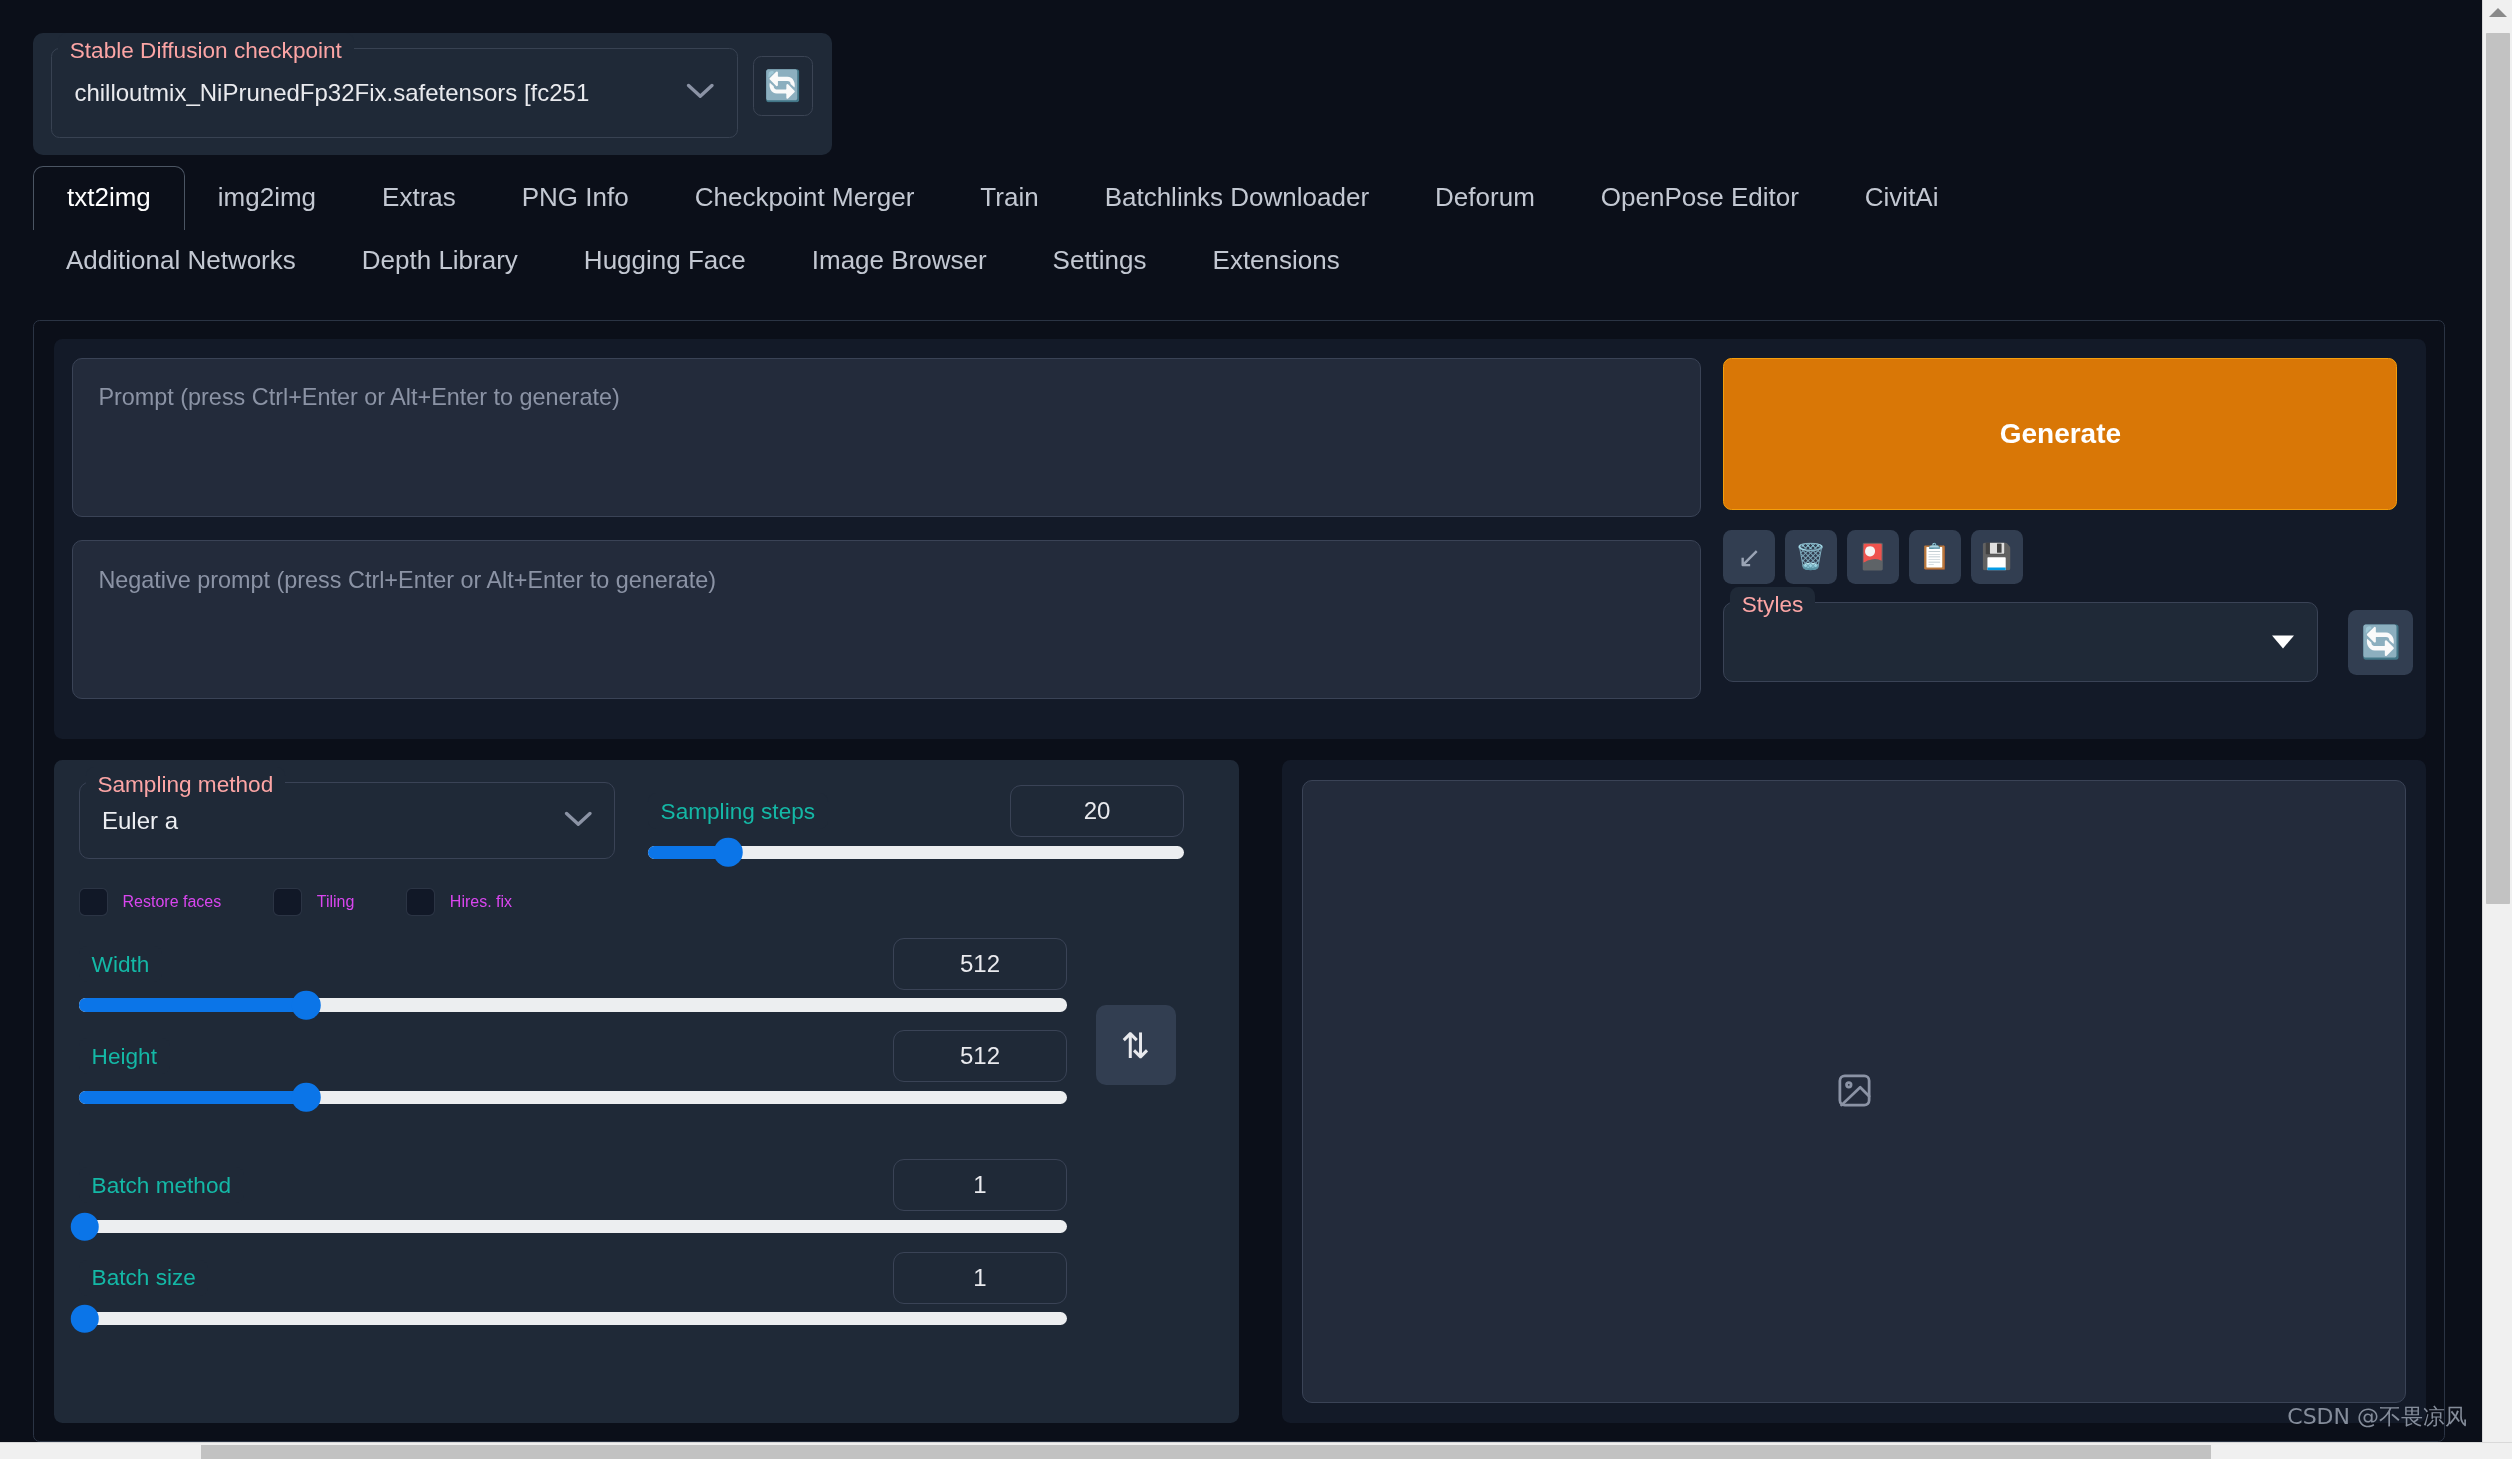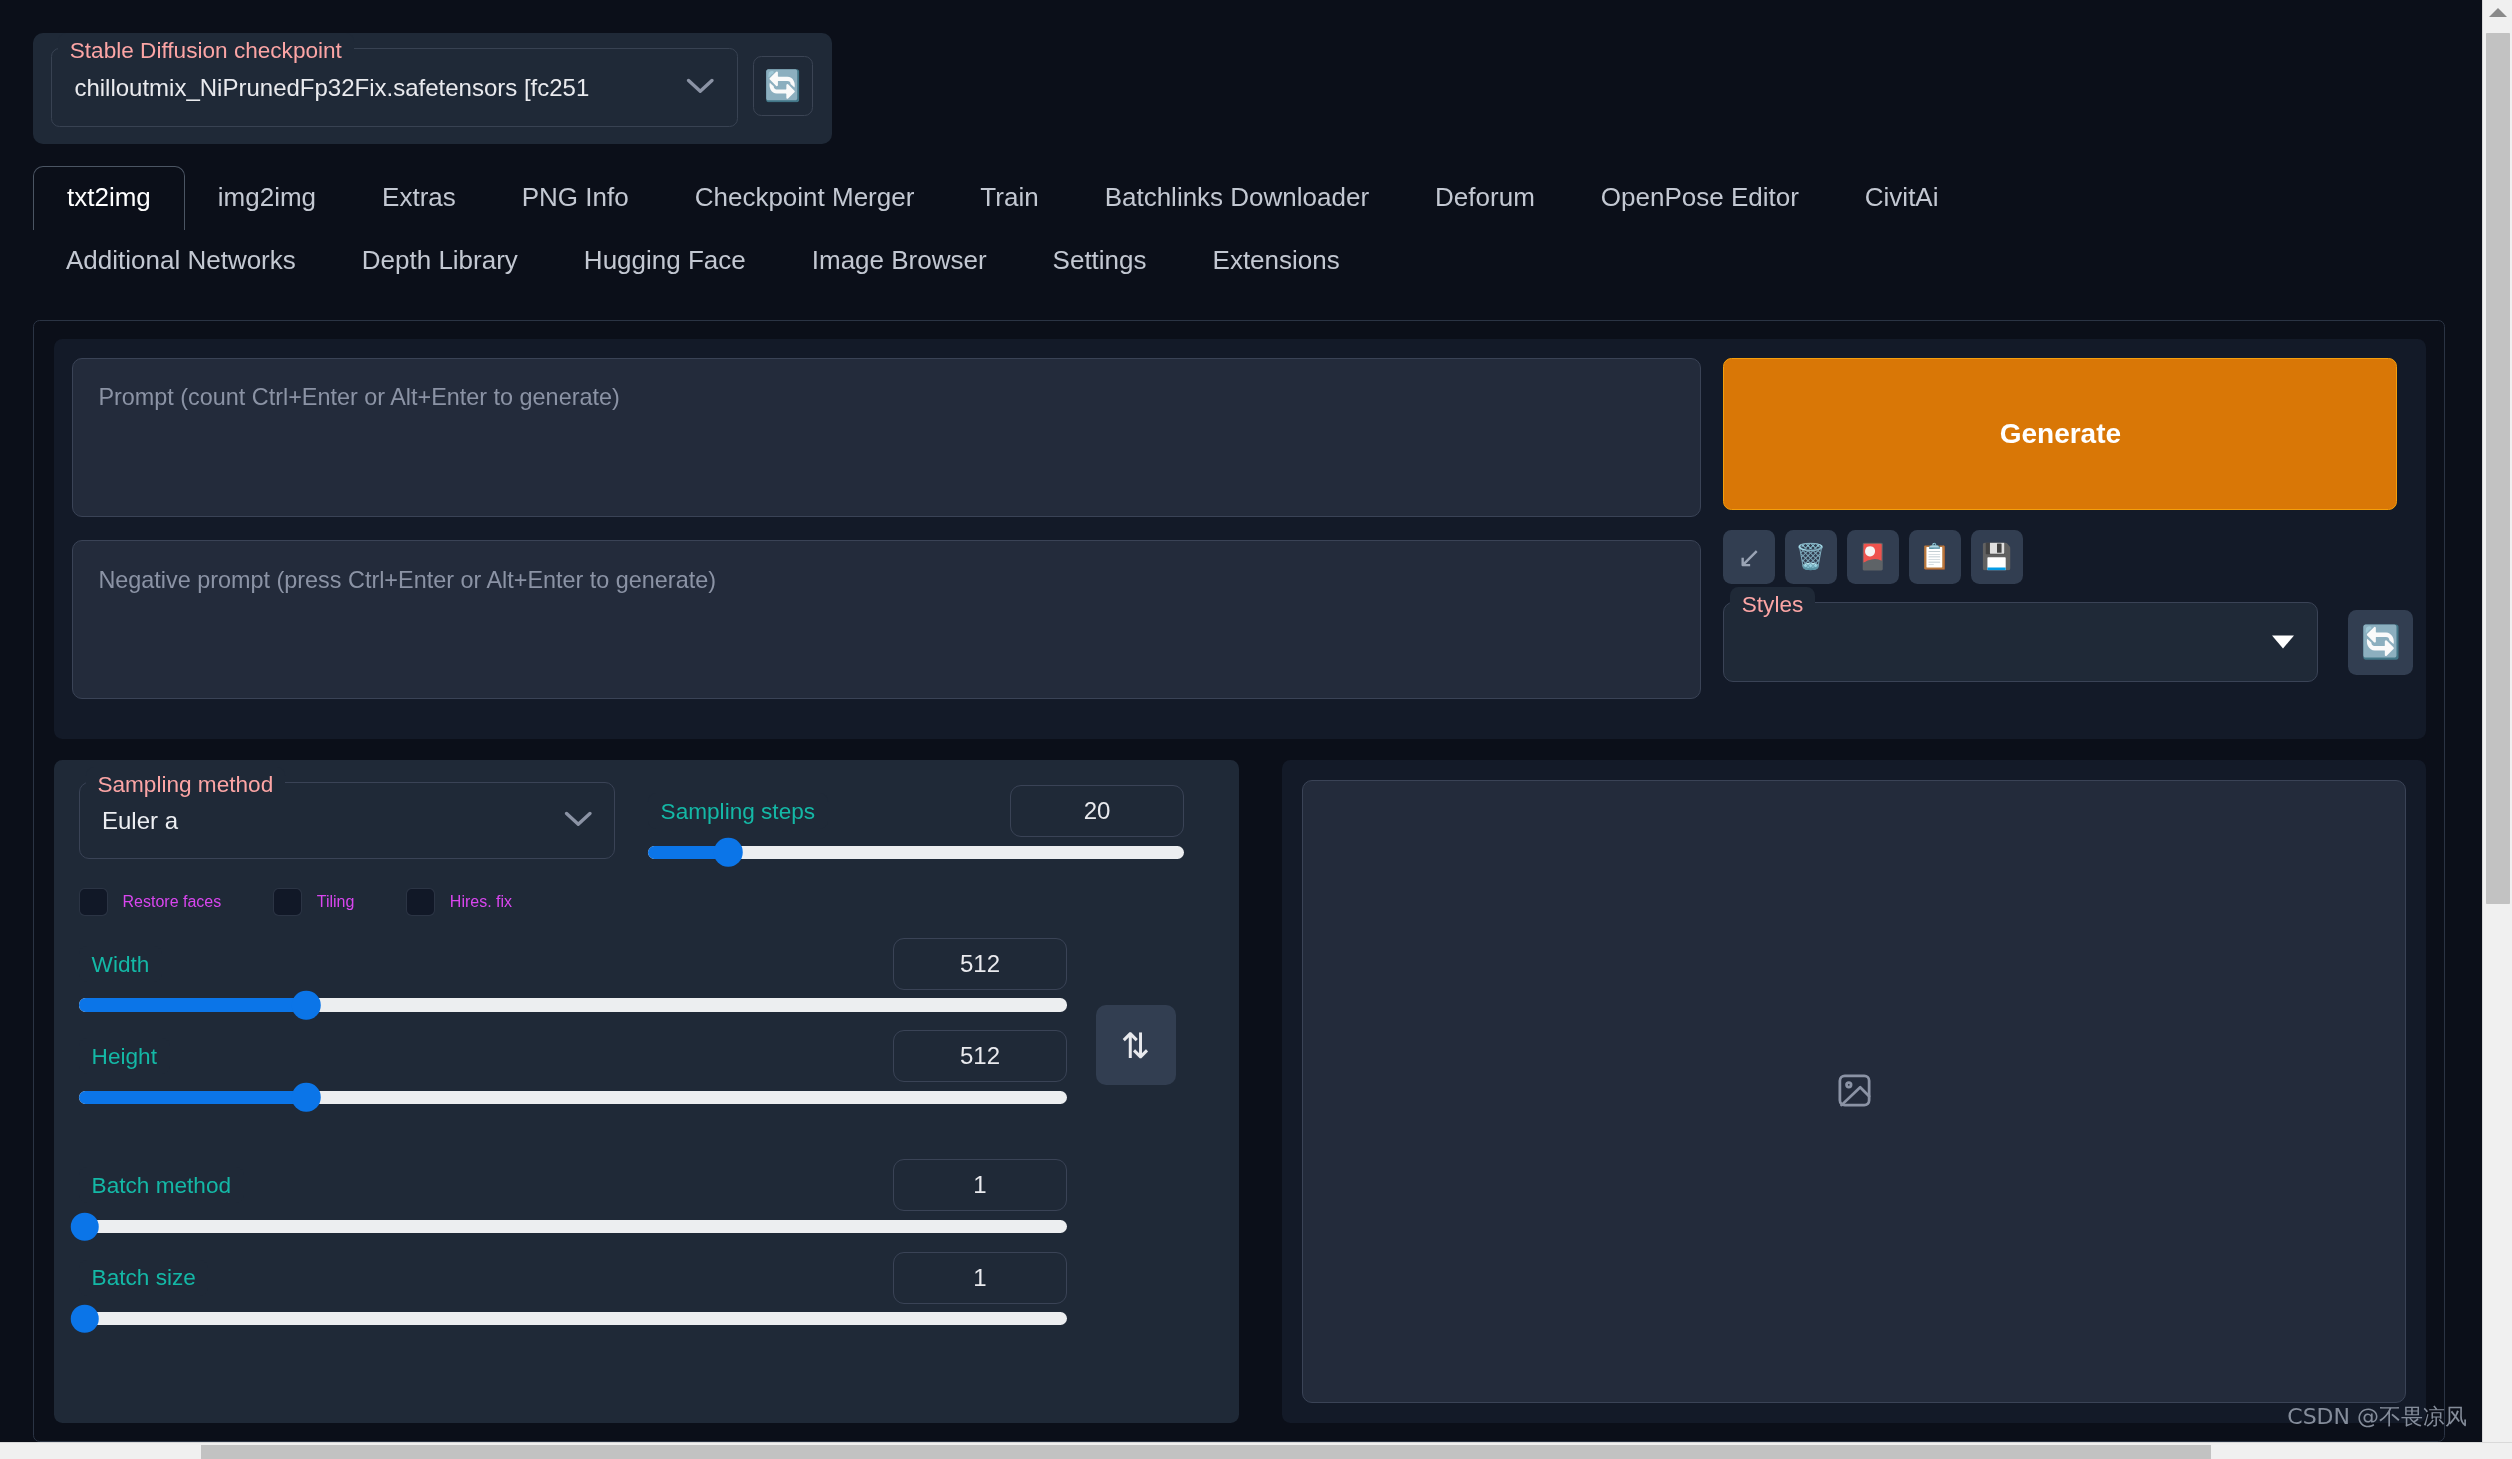--- a/index.html
+++ b/index.html
@@ -93,21 +93,21 @@
     z-index: 3;
     line-height: 1.15;
   }
   #checkpoint-select-wrap {
     position: relative;
     width: 687px;
   }
   #checkpoint-select {
     position: relative;
     width: 687px;
-    height: 79px;
+    height: 90px;
     background: #1f2937;
     border: 0.8px solid #384252;
     border-radius: 8.4px;
     display: flex;
     align-items: center;
     padding: 0 22px;
     color: #e9eaee;
     font-size: 24px;
   }
   #checkpoint-select .chevron {
@@ -439,21 +439,21 @@
         <div class="tab">Image Browser</div>
         <div class="tab">Settings</div>
         <div class="tab">Extensions</div>
       </div>
     </div>
 
     <div id="content-panel">
 
       <div id="prompt-block">
         <div id="prompt-col">
-          <div class="prompt-box">Prompt (count Ctrl+Enter or Alt+Enter to generate)</div>
+          <div class="prompt-box">Prompt (press Ctrl+Enter or Alt+Enter to generate)</div>
           <div class="prompt-box">Negative prompt (press Ctrl+Enter or Alt+Enter to generate)</div>
         </div>
 
         <div id="actions-col">
           <div id="generate-button">Generate</div>
 
           <div id="tool-row">
             <div class="tool-btn arrow">
               <span>↙</span>
             </div>

